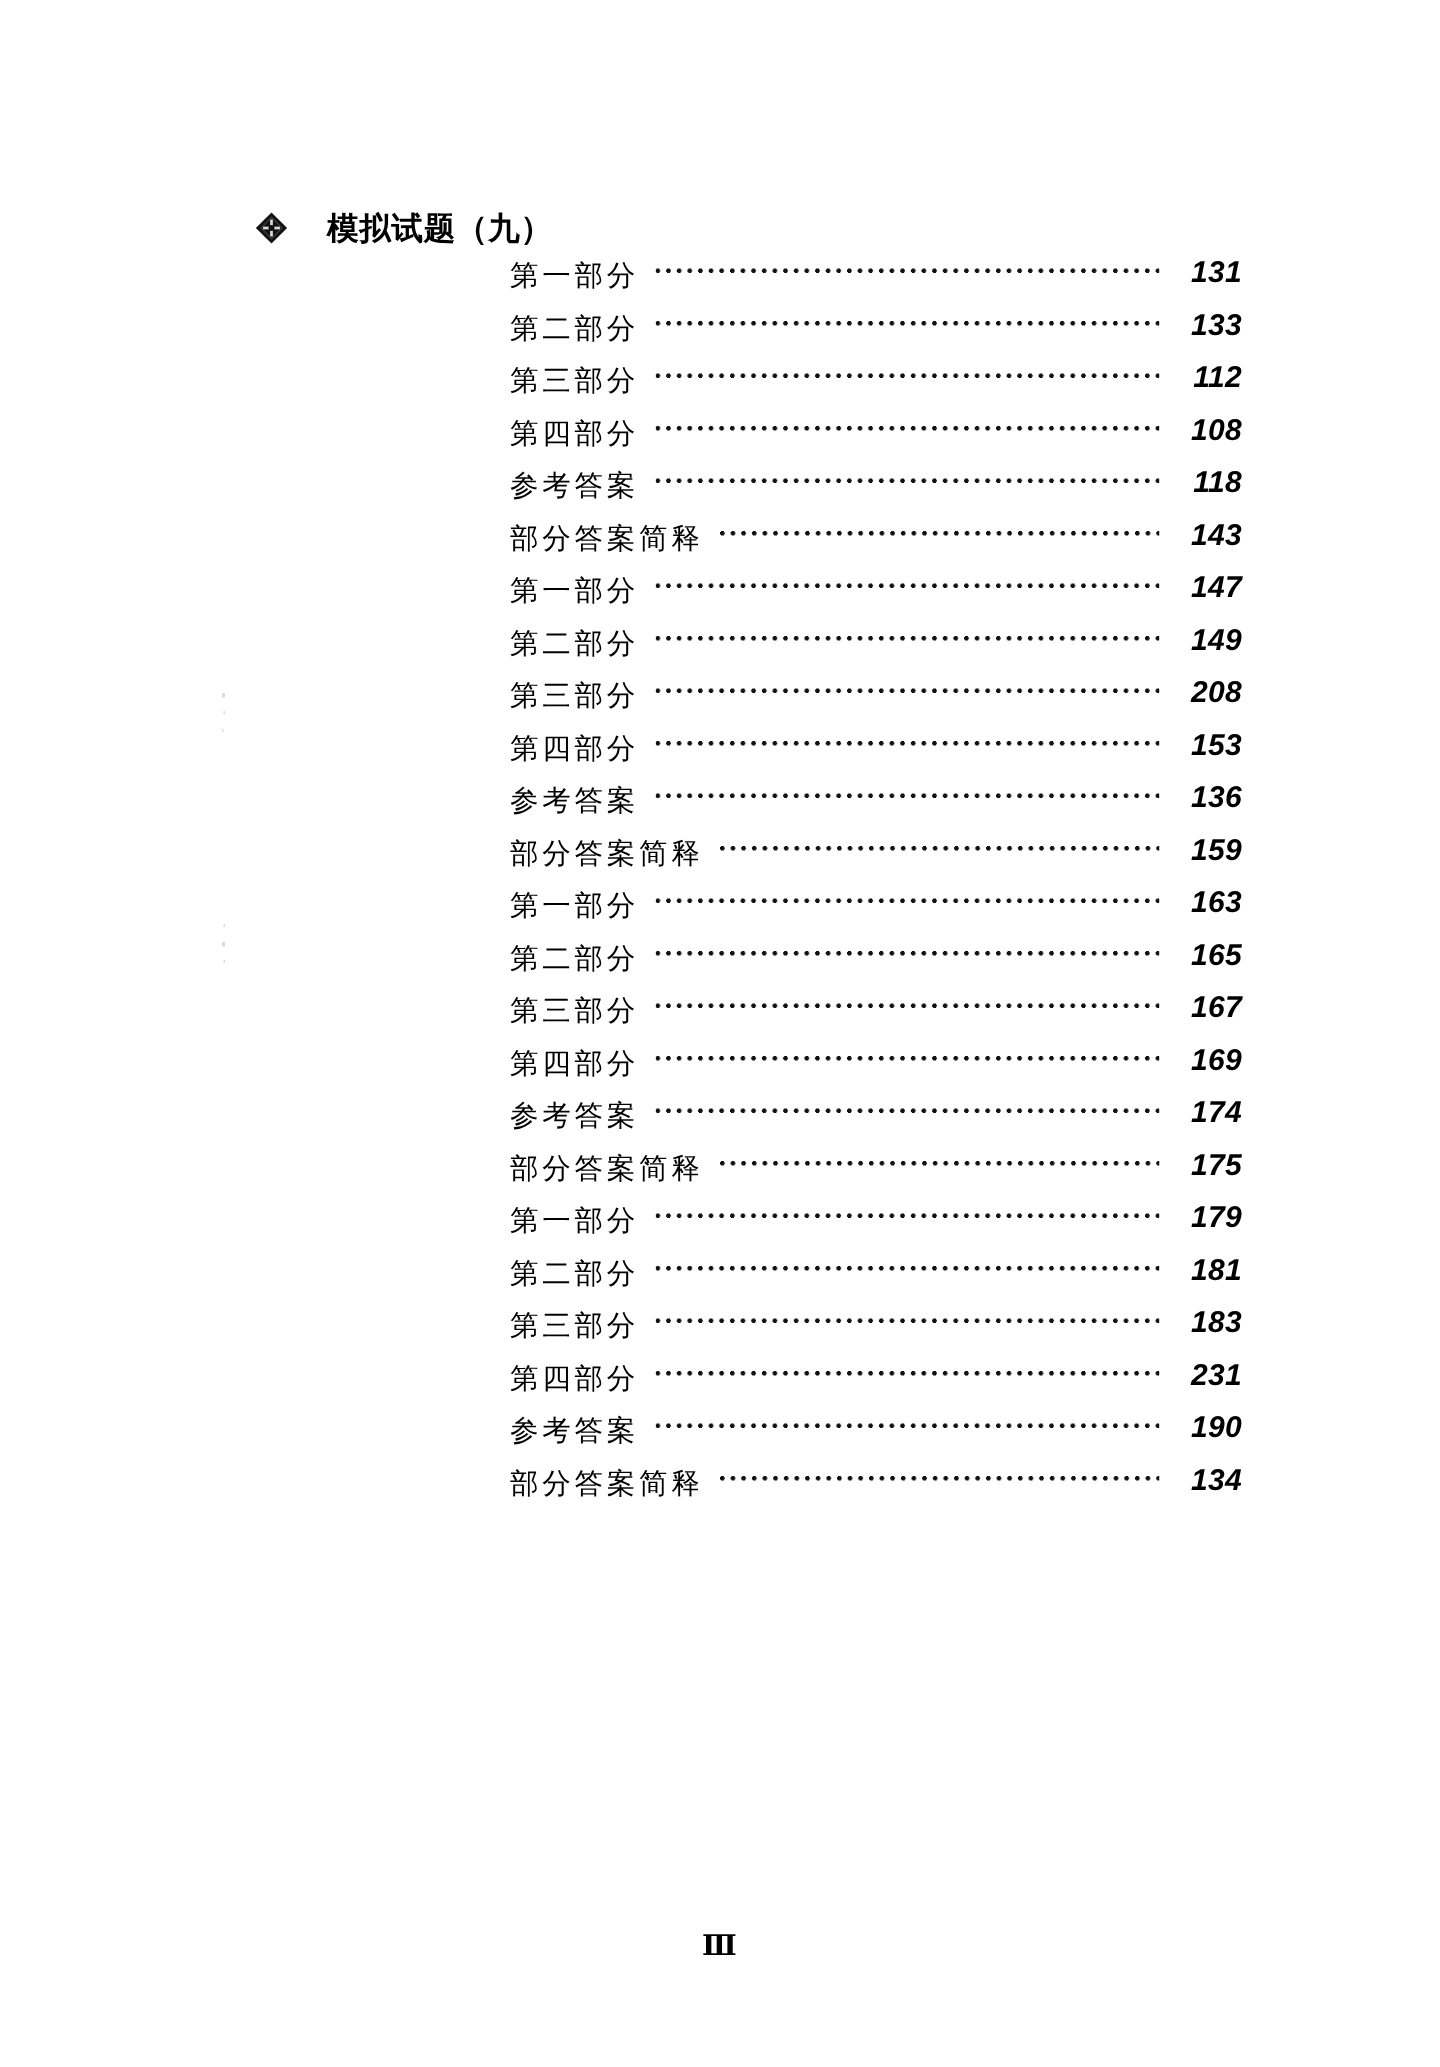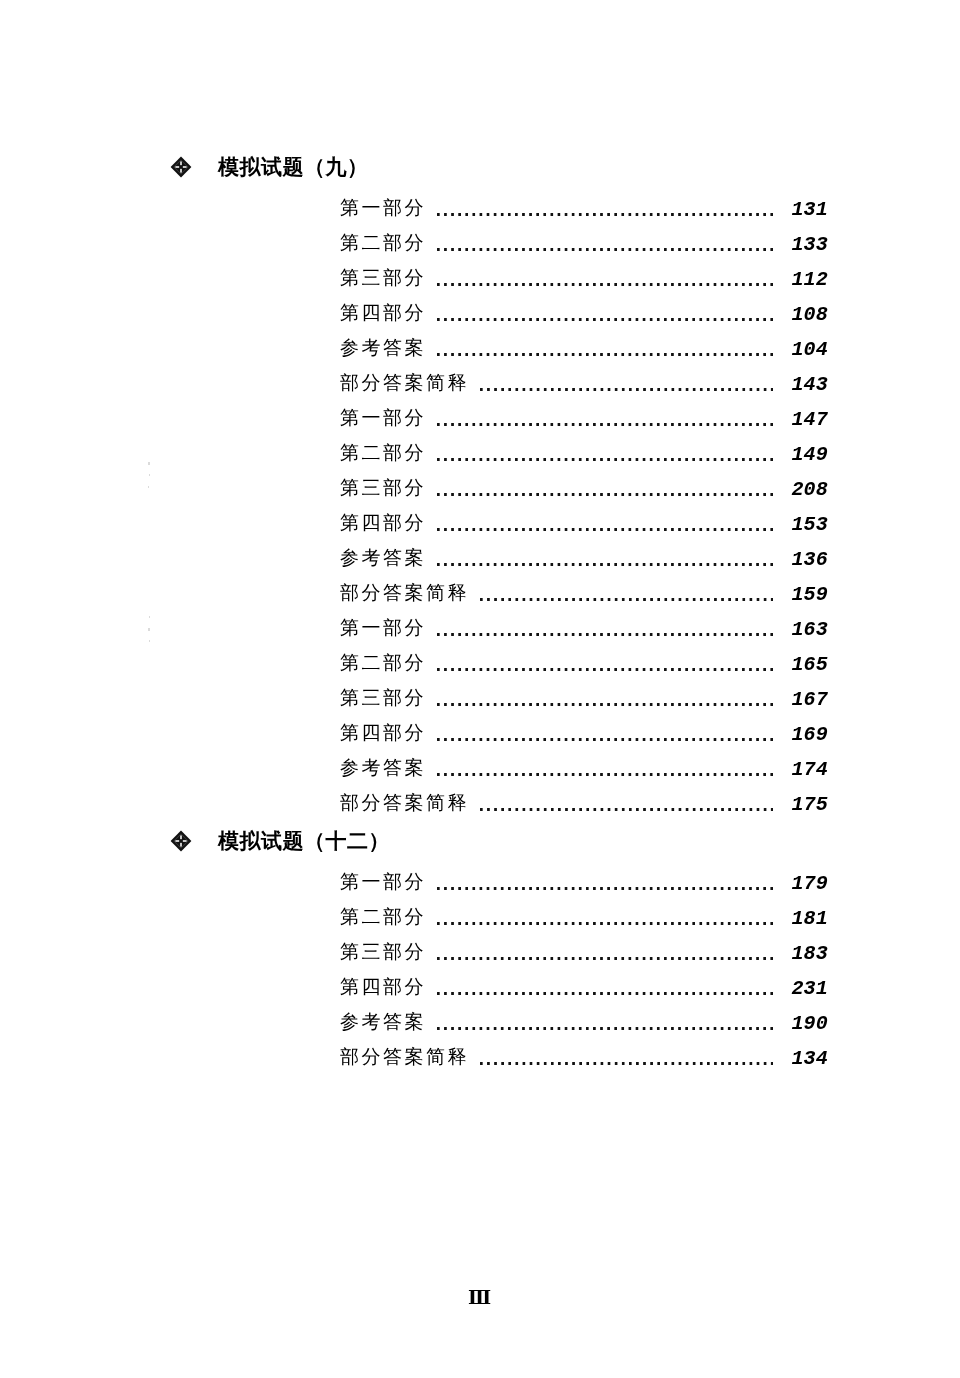--- a/index.html
+++ b/index.html
@@ -33,21 +33,21 @@
   }
 
   
   .section-header {
     display: flex;
     align-items: center;
     height: 38px;
     margin-top: 6px;
   }
   .section-header:first-child {
-    margin-top: 16px;
+    margin-top: 1px;
   }
 
   .bullet-icon {
     width: 22px;
     height: 22px;
     flex: 0 0 22px;
     position: relative;
     margin-right: 26px;
     margin-left: 2px;
   }
@@ -67,21 +67,21 @@
   }
 
   
   .entries {
     margin: 0;
     padding: 0;
   }
 
   .entry {
     display: flex;
-    align-items: flex-end;
+    align-items: flex-start;
     height: 35px;
     padding-left: 172px;
   }
 
   .entry-label {
     font-family: "DejaVu Serif", "Liberation Serif", serif;
     font-size: 19px;
     letter-spacing: 2.5px;
     white-space: nowrap;
     flex: 0 0 auto;
@@ -100,21 +100,21 @@
     left: 0;
     right: 0;
     bottom: 0.30em;
     height: 3px;
     background-image: radial-gradient(circle at 1.5px 1.5px, #111 1.45px, rgba(0,0,0,0) 1.6px);
     background-size: 7.1px 3px;
     background-repeat: repeat-x;
   }
 
   .entry-page {
-    font-family: Liberation Mono, monospace;
+    font-family: Liberation Sans, sans-serif;
     font-style: italic;
     font-weight: bold;
     font-size: 20px;
     flex: 0 0 46px;
     text-align: right;
     letter-spacing: 0.2px;
   }
 
   
   .footer {
@@ -181,21 +181,21 @@
           <span class="entry-page">112</span>
         </div>
         <div class="entry">
           <span class="entry-label">第四部分</span>
           <span class="leader"></span>
           <span class="entry-page">108</span>
         </div>
         <div class="entry">
           <span class="entry-label">参考答案</span>
           <span class="leader"></span>
-          <span class="entry-page">104</span>
+          <span class="entry-page">118</span>
         </div>
         <div class="entry">
           <span class="entry-label">部分答案简释</span>
           <span class="leader"></span>
           <span class="entry-page">143</span>
         </div>
       </div>
       <div class="entries">
         <div class="entry">
           <span class="entry-label">第一部分</span>
@@ -252,33 +252,20 @@
         <div class="entry">
           <span class="entry-label">参考答案</span>
           <span class="leader"></span>
           <span class="entry-page">174</span>
         </div>
         <div class="entry">
           <span class="entry-label">部分答案简释</span>
           <span class="leader"></span>
           <span class="entry-page">175</span>
         </div>
-      </div>
-      <div class="section-header">
-        <span class="bullet-icon">
-          <svg viewBox="0 0 22 22" aria-hidden="true">
-            <path d="M11 0.6 L21.4 11 L11 21.4 L0.6 11 Z" fill="#111111"></path>
-            <path d="M11 3.4 L18.6 11 L11 18.6 L3.4 11 Z" fill="#ffffff" opacity="0.18"></path>
-            <path d="M11 4.6 L17.4 11 L11 17.4 L4.6 11 Z" fill="#111111"></path>
-            <rect x="10.1" y="5.4" width="1.8" height="11.2" fill="#ffffff" opacity="0.85"></rect>
-            <rect x="5.4" y="10.1" width="11.2" height="1.8" fill="#ffffff" opacity="0.85"></rect>
-            <circle cx="11" cy="11" r="2.0" fill="#111111"></circle>
-          </svg>
-        </span>
-        <span class="section-title">模拟试题（十二）</span>
       </div>
       <div class="entries">
         <div class="entry">
           <span class="entry-label">第一部分</span>
           <span class="leader"></span>
           <span class="entry-page">179</span>
         </div>
         <div class="entry">
           <span class="entry-label">第二部分</span>
           <span class="leader"></span>

